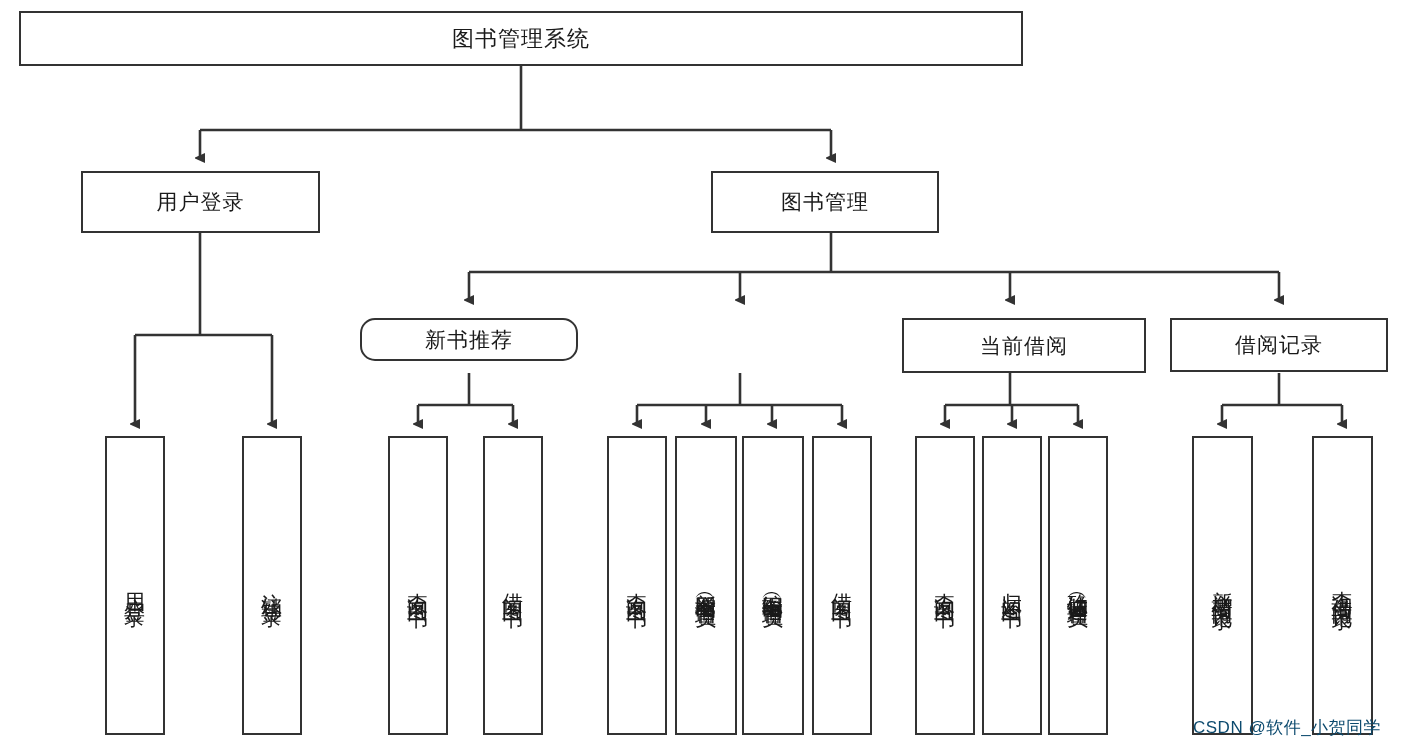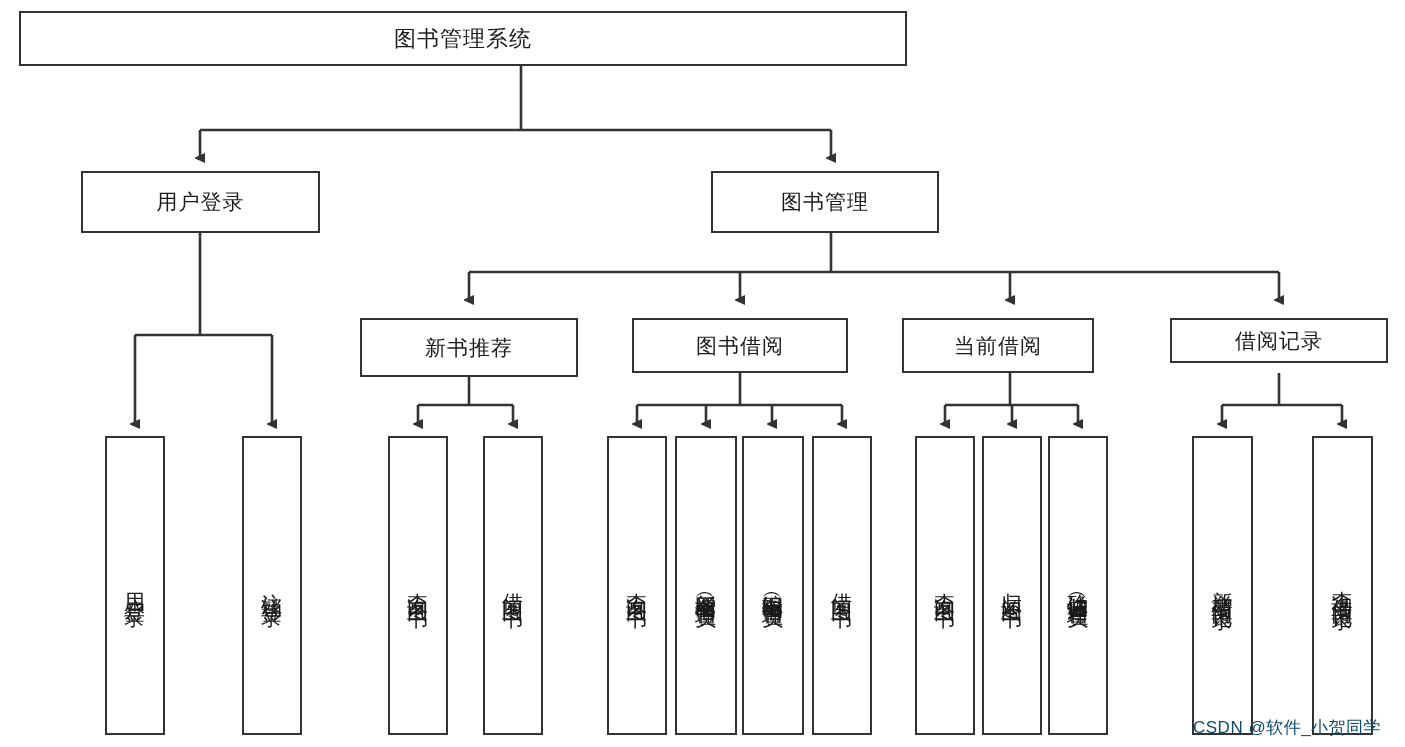--- a/index.html
+++ b/index.html
@@ -111,41 +111,38 @@
       <path d="M1012,405 L1012,424" marker-end="url(#arrow)"></path>
       <path d="M1078,405 L1078,424" marker-end="url(#arrow)"></path>
 
       <path d="M1279,373 L1279,405"></path>
       <path d="M1222,405 L1342,405"></path>
       <path d="M1222,405 L1222,424" marker-end="url(#arrow)"></path>
       <path d="M1342,405 L1342,424" marker-end="url(#arrow)"></path>
     </g>
   </svg>
 
-  <div class="node horiz" id="title-node" style="left:19px; top:11px; width:888px; height:55px;">
+  <div class="node horiz" id="title-node" style="left:19px; top:11px; width:1004px; height:55px;">
     <span class="txt">图书管理系统</span>
   </div>
 
   <div class="node horiz" style="left:81px; top:171px; width:239px; height:62px;">
     <span class="txt">用户登录</span>
   </div>
   <div class="node horiz" style="left:711px; top:171px; width:228px; height:62px;">
     <span class="txt">图书管理</span>
   </div>
 
-  <div class="node horiz" style="left:360px; top:318px; width:218px; height:59px;">
+  <div class="node horiz" style="left:360px; top:318px; width:218px; height:43px;border-radius:15px;">
     <span class="txt">新书推荐</span>
   </div>
-  <div class="node horiz" style="left:632px; top:318px; width:216px; height:55px;">
-    <span class="txt">图书借阅</span>
-  </div>
-  <div class="node horiz" style="left:902px; top:318px; width:192px; height:55px;">
+  <div class="node horiz" style="left:902px; top:318px; width:244px; height:55px;">
     <span class="txt">当前借阅</span>
   </div>
-  <div class="node horiz" style="left:1170px; top:318px; width:218px; height:45px;">
+  <div class="node horiz" style="left:1170px; top:318px; width:218px; height:54px;">
     <span class="txt">借阅记录</span>
   </div>
 
   <div class="node vert" style="left:105px; top:436px; width:60px; height:299px;">
     <span class="txt">用户登录</span>
   </div>
   <div class="node vert" style="left:242px; top:436px; width:60px; height:299px;">
     <span class="txt">注销登录</span>
   </div>
 

